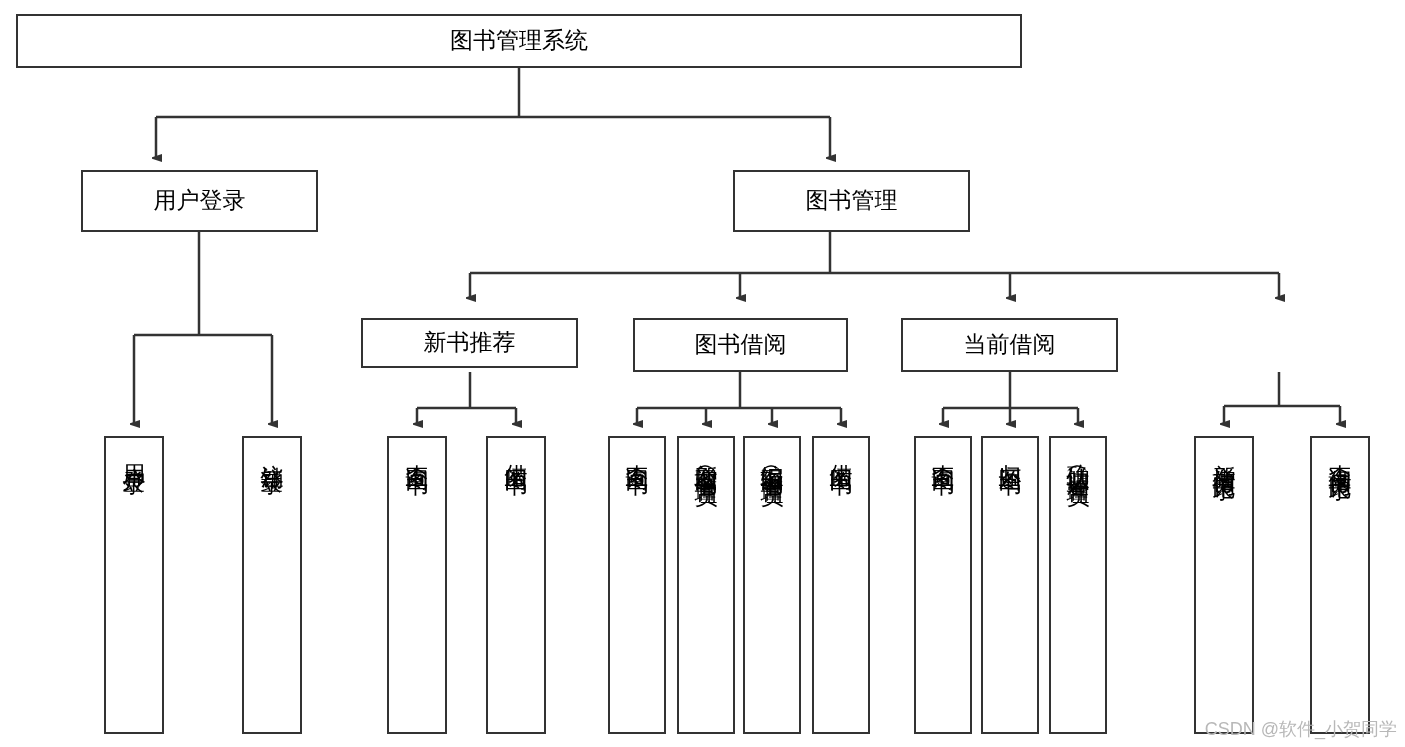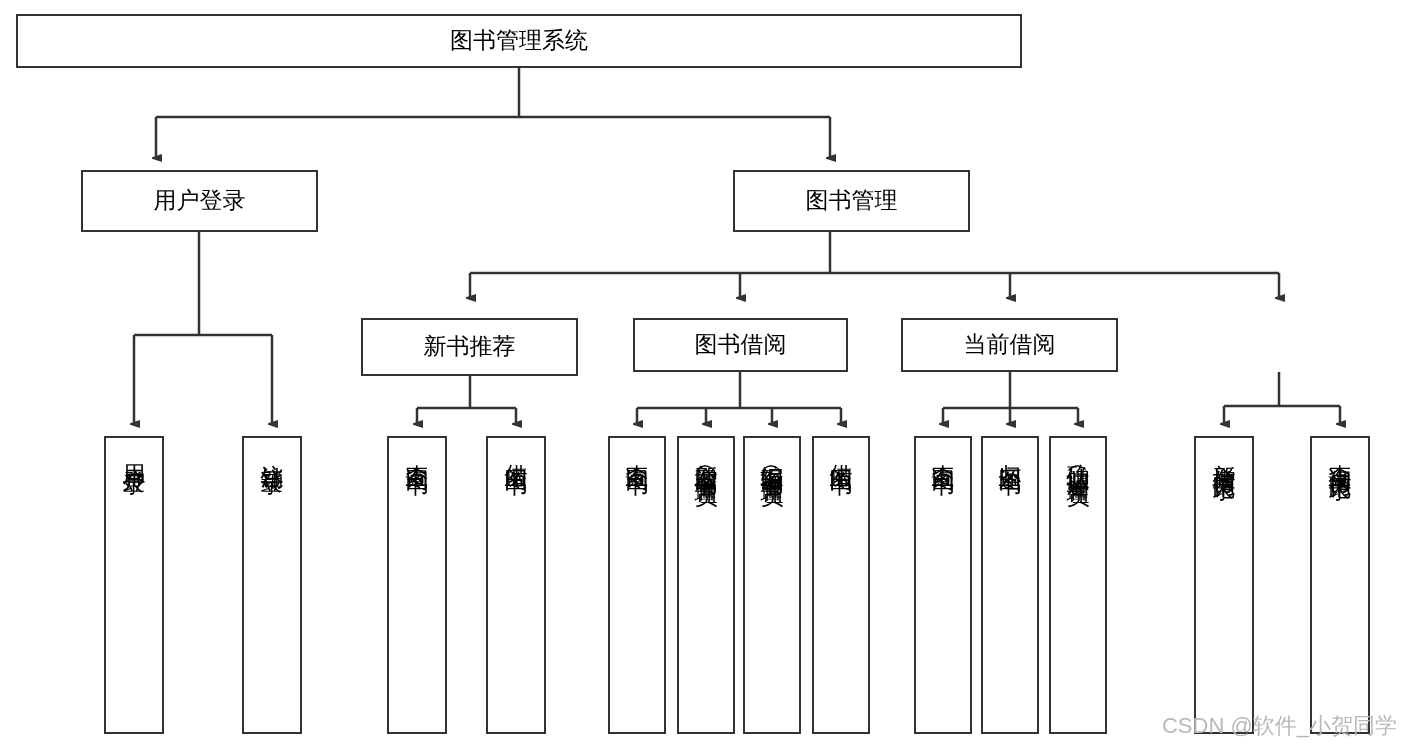--- a/index.html
+++ b/index.html
@@ -56,21 +56,21 @@
     text-orientation: upright;
     font-size: 23px;
     letter-spacing: 3px;
     line-height: 1;
     white-space: nowrap;
   }
   #watermark {
     position: absolute;
     right: 8px;
     bottom: 6px;
-    font-size: 22px;
+    font-size: 18px;
     color: #b8b8b8;
     z-index: 5;
     white-space: nowrap;
   }
 </style>
 </head>
 <body>
 
 <div id="canvas">
 
@@ -130,21 +130,21 @@
     <span class="node-label">图书管理系统</span>
   </div>
 
   <div class="node horiz" style="left:81px; top:170px; width:237px; height:62px;">
     <span class="node-label">用户登录</span>
   </div>
   <div class="node horiz" style="left:733px; top:170px; width:237px; height:62px;">
     <span class="node-label">图书管理</span>
   </div>
 
-  <div class="node horiz" style="left:361px; top:318px; width:217px; height:58px;">
+  <div class="node horiz" style="left:361px; top:318px; width:217px; height:50px;">
     <span class="node-label">新书推荐</span>
   </div>
   <div class="node horiz" style="left:633px; top:318px; width:215px; height:54px;">
     <span class="node-label">图书借阅</span>
   </div>
   <div class="node horiz" style="left:901px; top:318px; width:217px; height:54px;">
     <span class="node-label">当前借阅</span>
   </div>
 
   <div class="node vert" style="left:104px; top:436px; width:60px; height:298px;">

